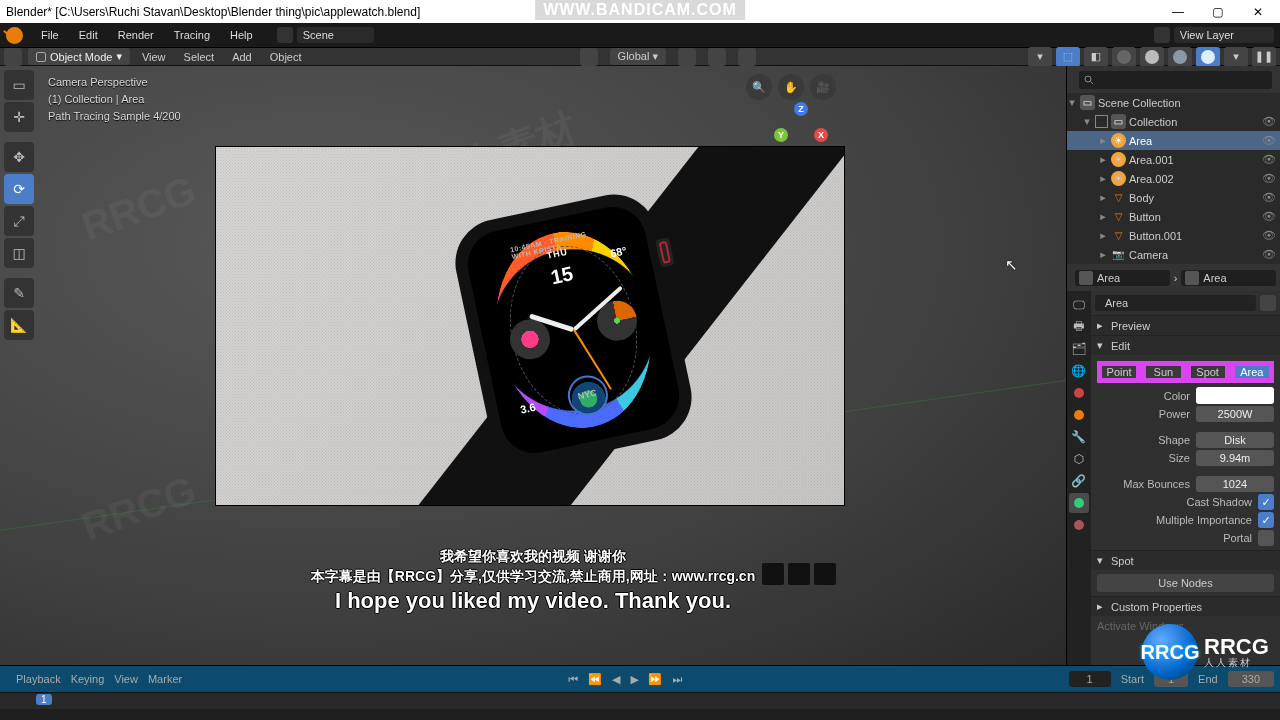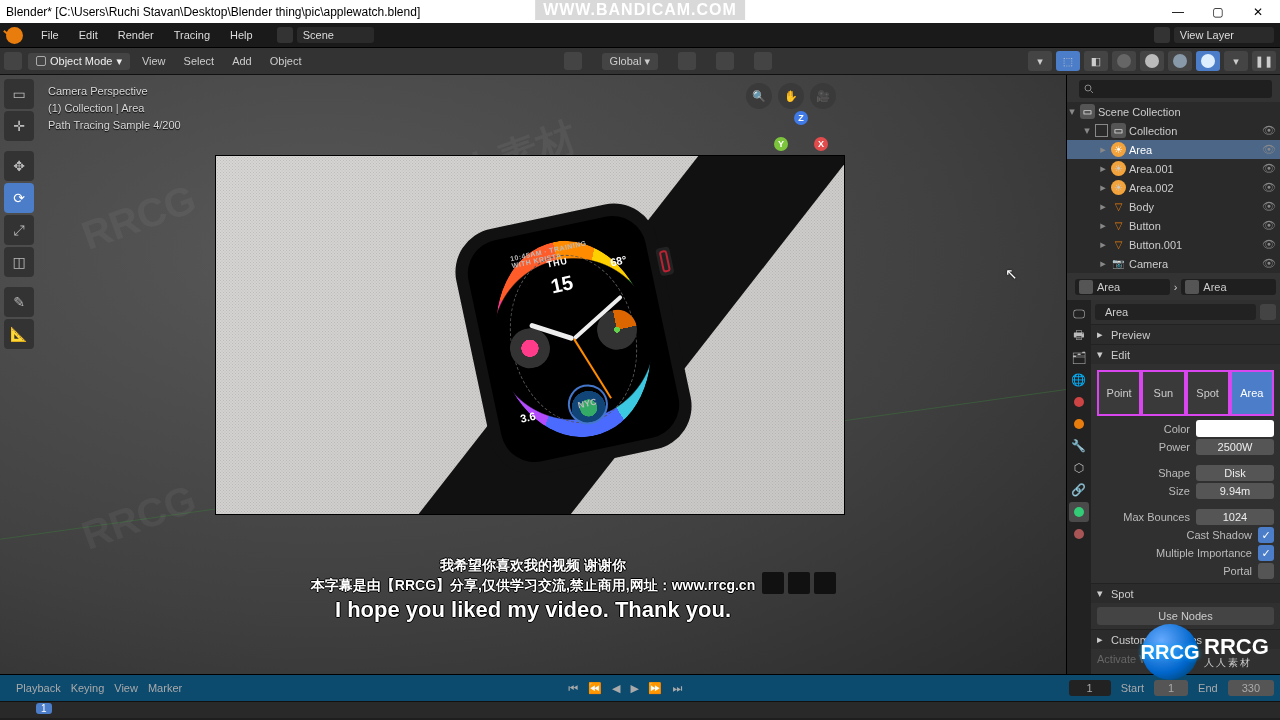--- a/index.html
+++ b/index.html
@@ -12,27 +12,27 @@
 .menubar .blender-icon { width:17px; height:17px; background:#e87d0d; border-radius:50%; margin-right:6px; position:relative; }
 .menubar .blender-icon::after{content:"";position:absolute;left:-3px;top:5px;width:7px;height:2px;background:#e87d0d;transform:rotate(40deg);}
 .menubar .mitem { padding:2px 8px; color:#ddd; cursor:pointer; }
 .tabs { display:flex; gap:2px; margin-left:8px; }
 .tab { padding:3px 10px; background:#2a2a2a; border-radius:4px 4px 0 0; color:#aaa; cursor:pointer; }
 .tab.active { background:#444; color:#fff; }
 .tabplus { padding:3px 8px; color:#aaa; }
 .menubar .sceneslot { margin-left:12px; display:flex; align-items:center; gap:4px; }
 .sceneslot .sicon{width:16px;height:16px;background:#333;border-radius:3px;}
 .sceneslot .sfield{background:#2a2a2a;border-radius:3px;padding:2px 40px 2px 6px;color:#ddd;}
-.header2 { height:27px; background:#333; display:flex; align-items:center; padding:0 4px; gap:6px; border-bottom:1px solid #111; }
+.header2 { height:18px; background:#333; display:flex; align-items:center; padding:0 4px; gap:6px; border-bottom:1px solid #111; }
 .header2 .ddicon { width:18px; height:18px; background:#444; border-radius:3px; display:inline-block;}
 .header2 .sel { background:#444; padding:2px 8px; border-radius:3px; color:#eee; display:flex; align-items:center; gap:4px;}
 .header2 .sel .sq{width:10px;height:10px;border:1px solid #aaa;border-radius:2px;}
 .header2 .m2 { padding:2px 6px; color:#ccc; }
 .header2 .spacer{flex:1;}
-.header2 .tr{display:flex;gap:20px;align-items:center;}
+.header2 .tr{display:flex;gap:12px;align-items:center;}
 .header2 .tr .g{background:#444;padding:2px 8px;border-radius:3px;}
 .header2 .rbtns{display:flex;gap:4px;align-items:center;}
 .header2 .rbtn{width:24px;height:20px;background:#444;border-radius:3px;display:flex;align-items:center;justify-content:center;}
 .header2 .rbtn.on{background:#4b7dc8;}
 .ball{width:14px;height:14px;border-radius:50%;background:#888;}
 .mainrow { display:flex; height:599px; }
 .viewport { flex:1; position:relative; background:radial-gradient(ellipse at 30% 30%, #585858 0%, #404040 60%, #2a2a2a 100%); overflow:hidden; }
 .floorline{position:absolute;border-top:1px solid rgba(60,120,60,.5);width:2500px;transform-origin:left center;}
 .toolbar-left { position:absolute; left:4px; top:4px; display:flex; flex-direction:column; gap:2px; z-index:5;}
 .toolbar-left .tbL{width:30px;height:30px;background:#333;border-radius:4px;display:flex;align-items:center;justify-content:center;font-size:14px;color:#bbb;}
@@ -107,21 +107,21 @@
 .ptab.on{background:#4a4a4a;}
 .ptab .d{width:10px;height:10px;border-radius:50%;}
 .propbody{flex:1;background:#303030;overflow:auto;padding:0;}
 .idslot{display:flex;align-items:center;gap:4px;padding:4px;}
 .idslot .fslot{flex:1;background:#222;border-radius:3px;padding:2px 6px;display:flex;align-items:center;gap:4px;}
 .idslot .shield{width:16px;height:16px;background:#444;border-radius:3px;}
 .panelhdr{display:flex;align-items:center;gap:4px;padding:3px 6px;background:#2b2b2b;border-top:1px solid #222;}
 .panelhdr .caret{width:10px;}
 .panelbody{padding:2px 6px;}
 .lighttype{display:flex;gap:0;margin:4px 0;}
-.lighttype .lt{flex:1;text-align:center;padding:15px 0;background:#3a3a3a;border:2px solid #d946ef;}
+.lighttype .lt{flex:1;text-align:center;padding:0 0;background:#3a3a3a;border:5px solid #d946ef;}
 .lighttype .lt.on{background:#4b7dc8;color:#fff;}
 .proprow{display:flex;align-items:center;gap:6px;margin:2px 0;}
 .proprow .plab{flex:1;text-align:right;color:#bbb;}
 .proprow .pval{flex:0 0 78px;background:#555;border-radius:3px;text-align:center;padding:2px 0;color:#eee;}
 .proprow .pcolor{flex:0 0 78px;height:17px;background:#fff;border-radius:3px;}
 .proprow .pcb{width:16px;height:16px;background:#4b7dc8;border-radius:3px;flex:0 0 16px;position:relative;}
 .proprow .pcb::after{content:"✓";position:absolute;inset:0;color:#fff;font-size:11px;text-align:center;line-height:16px;}
 .proprow .pcb.off{background:#555;}
 .proprow .pcb.off::after{display:none;}
 .usenodes{background:#444;text-align:center;padding:3px 0;border-radius:3px;margin:4px 6px;}

